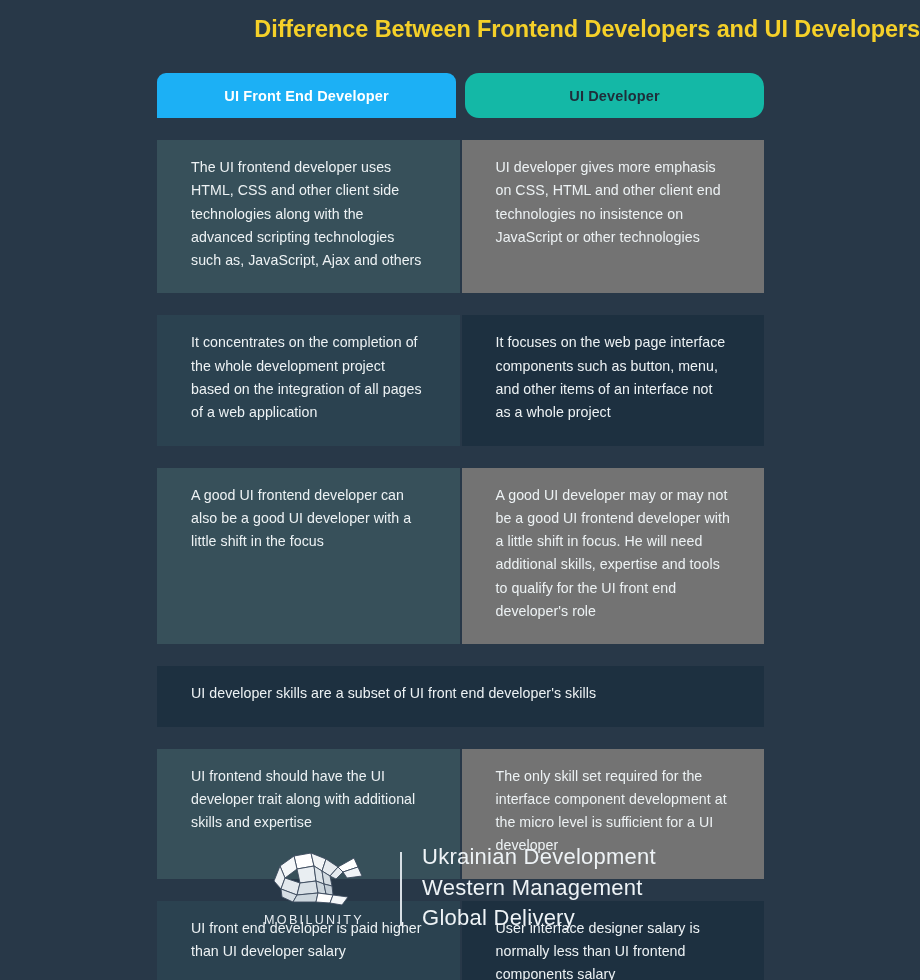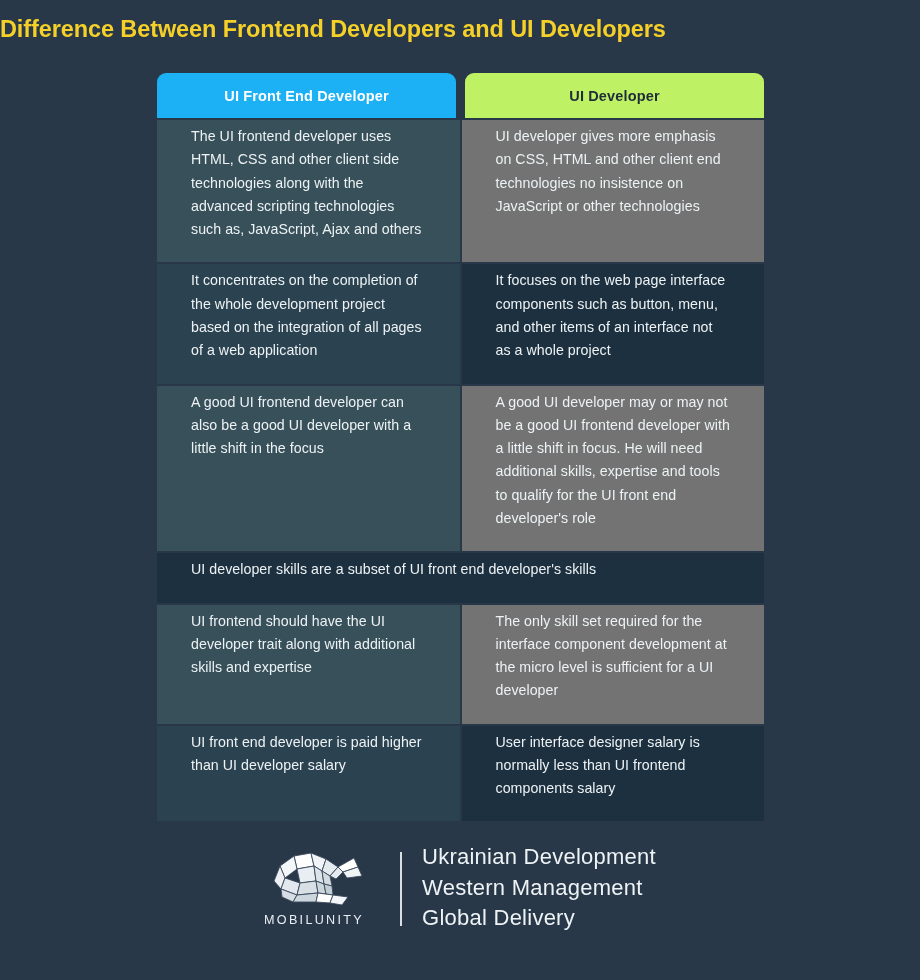--- a/index.html
+++ b/index.html
@@ -19,21 +19,21 @@
     background: #283848;
     overflow: hidden;
   }
 
   
   .title {
     position: absolute;
     top: 16px;
     left: 0;
     width: 920px;
-    text-align: left;
+    text-align: right;
     color: #F5D029;
     font-size: 23.5px;
     font-weight: bold;
     letter-spacing: -0.1px;
     font-family: "Liberation Sans", sans-serif;
   }
 
   
   .table {
     position: absolute;
@@ -55,36 +55,37 @@
     border-radius: 9px 9px 0 0;
     display: flex;
     align-items: center;
     justify-content: center;
     font-size: 14.5px;
     font-weight: bold;
     letter-spacing: 0.15px;
   }
 
   .th-left  { background: #1CB0F5; color: #FFFFFF; }
-  .th-right { background: #bef264; color: #1f2d3a; }
+  .th-right { background: #14b8a6; color: #1f2d3a; border-radius: 14px; }
 
   .row {
     display: flex;
     gap: 2px;
   }
   .row + .row { margin-top: 2px; }
   .thead + .row { margin-top: 2px; }
 
   .cell {
     flex: 1 1 50%;
-    padding: 5px 33px 21px 34px;
+    padding: 16px 33px 21px 34px;
     color: #EDF2F4;
     font-size: 14.2px;
     line-height: 1.64;
     letter-spacing: 0.05px;
+    margin-top: 20px;
   }
 
   
   .row.odd  .cell.left  { background: #37505A; }
   .row.odd  .cell.right { background: #737373; }
   .row.even .cell.left  { background: #2B4250; }
   .row.even .cell.right { background: #1D3040; }
 
   
   .footer {

